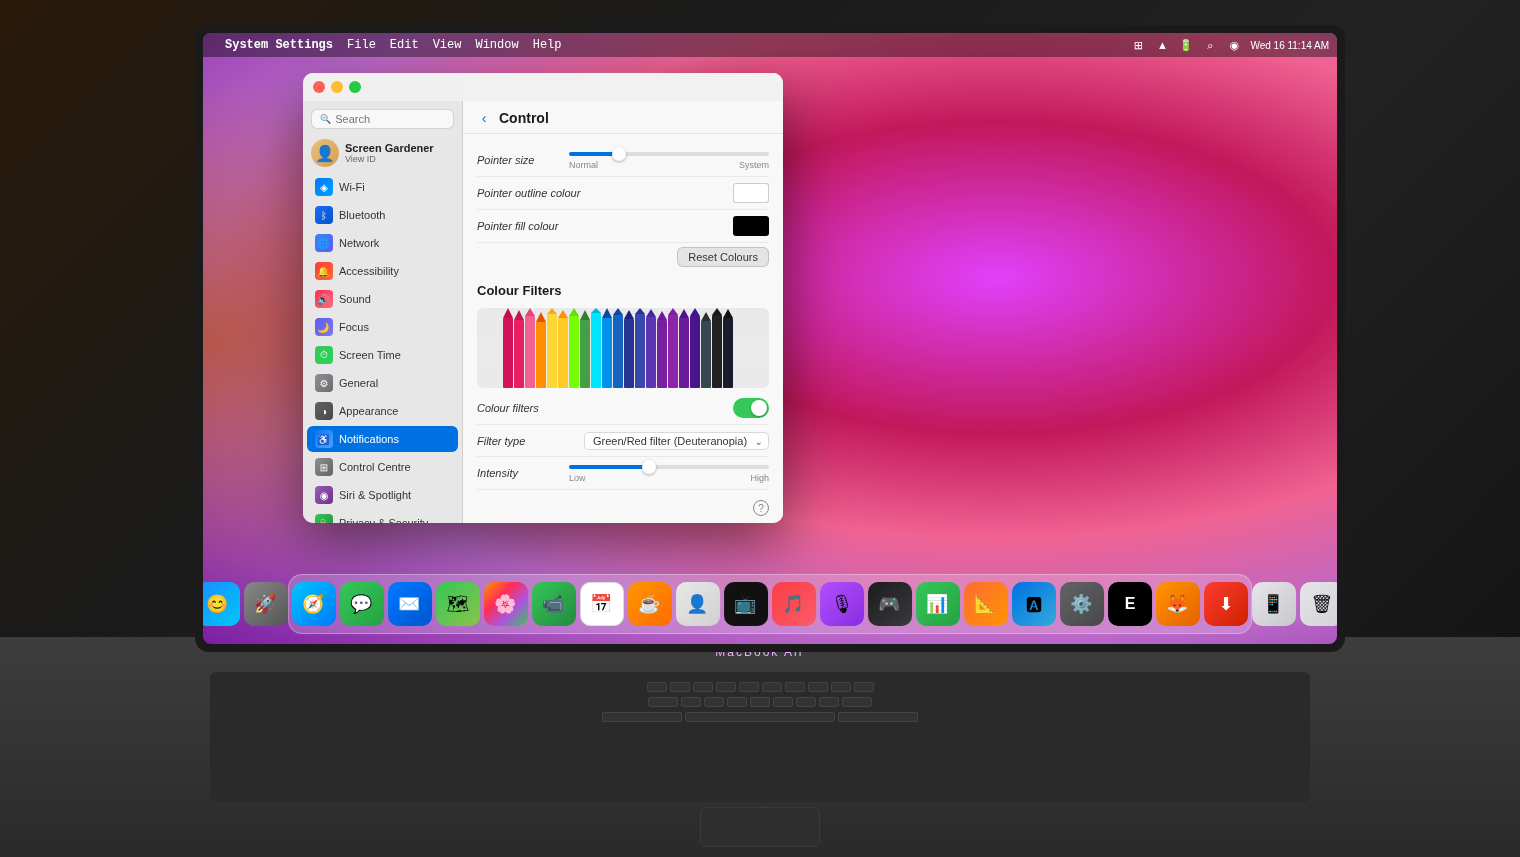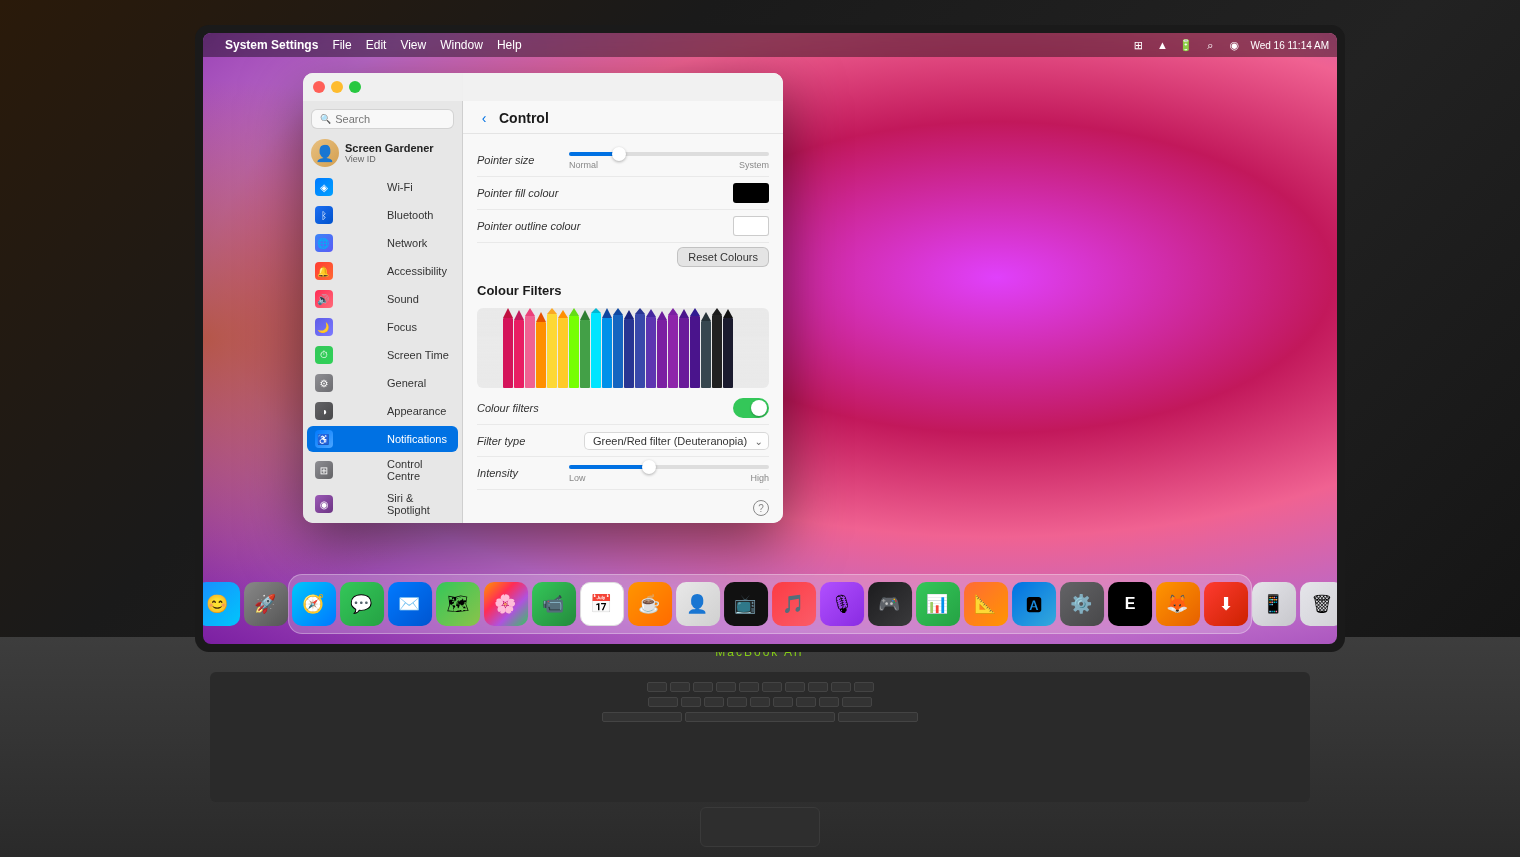--- a/index.html
+++ b/index.html
@@ -63,20 +63,21 @@
       font-size: 13px;
       color: #fff;
       cursor: pointer;
     }
 
     .menubar-item {
       font-size: 12px;
       color: #fff;
       cursor: pointer;
       font-weight: 500;
+      font-family: Liberation Mono, monospace;
     }
 
     .menubar-item.bold {
       font-weight: 600;
     }
 
     .menubar-right {
       margin-left: auto;
       display: flex;
       align-items: center;
@@ -229,21 +230,20 @@
       background: #0071e3;
     }
 
     .sidebar-item.active .sidebar-label {
       color: #fff;
     }
 
     .sidebar-label {
       font-size: 11px;
       color: #333;
-      margin-left: 48px;
     }
 
     .sidebar-icon {
       width: 18px;
       height: 18px;
       border-radius: 4px;
       display: flex;
       align-items: center;
       justify-content: center;
       font-size: 10px;
@@ -565,21 +565,21 @@
     <div style="display:flex;gap:3px;justify-content:center;flex-wrap:wrap;">
       <div style="height:10px;width:80px;background:#333;border-radius:2px;border:1px solid #444;"></div>
       <div style="height:10px;width:150px;background:#333;border-radius:2px;border:1px solid #444;"></div>
       <div style="height:10px;width:80px;background:#333;border-radius:2px;border:1px solid #444;"></div>
     </div>
   </div>
 </div>
 
 <div style="position:absolute;bottom:10px;left:50%;transform:translateX(-50%);width:120px;height:40px;background:#2e2e2e;border-radius:6px;border:1px solid #3a3a3a;"></div>
 
-<div style="position:absolute;bottom:198px;left:50%;transform:translateX(-50%);font-size:12px;color:#84cc16;letter-spacing:2px;font-family:sans-serif;">MacBook Air</div>
+<div style="position:absolute;bottom:198px;left:50%;transform:translateX(-50%);font-size:12px;color:#f0abfc;letter-spacing:2px;font-family:sans-serif;">MacBook Air</div>
 
 <div style="position:absolute;top:25px;left:195px;right:175px;bottom:205px;background:#1a1a1a;border-radius:14px;padding:8px;">
 
   <div style="width:100%;height:100%;border-radius:8px;overflow:hidden;position:relative;">
 
     <div class="macos-desktop">
 
       <div class="menubar">
         <div class="menubar-left">
           <span class="apple-logo"></span>
@@ -697,27 +697,27 @@
                   <div class="slider-thumb" style="left:25%"></div>
                 </div>
                 <div class="slider-labels">
                   <span>Normal</span>
                   <span>System</span>
                 </div>
               </div>
             </div>
 
             <div class="section-row">
+              <span class="row-label">Pointer outline colour</span>
+              <div class="color-swatch color-white"></div>
+            </div>
+
+            <div class="section-row">
               <span class="row-label">Pointer fill colour</span>
               <div class="color-swatch color-black"></div>
-            </div>
-
-            <div class="section-row">
-              <span class="row-label">Pointer outline colour</span>
-              <div class="color-swatch color-white"></div>
             </div>
 
             <div style="display:flex;justify-content:flex-end;padding:4px 0 8px;">
               <button class="reset-btn">Reset Colours</button>
             </div>
 
             <div class="section-title">Colour Filters</div>
 
             <div class="pencils-container">
               <div style="display:flex;width:100%;height:100%;align-items:flex-end;">

